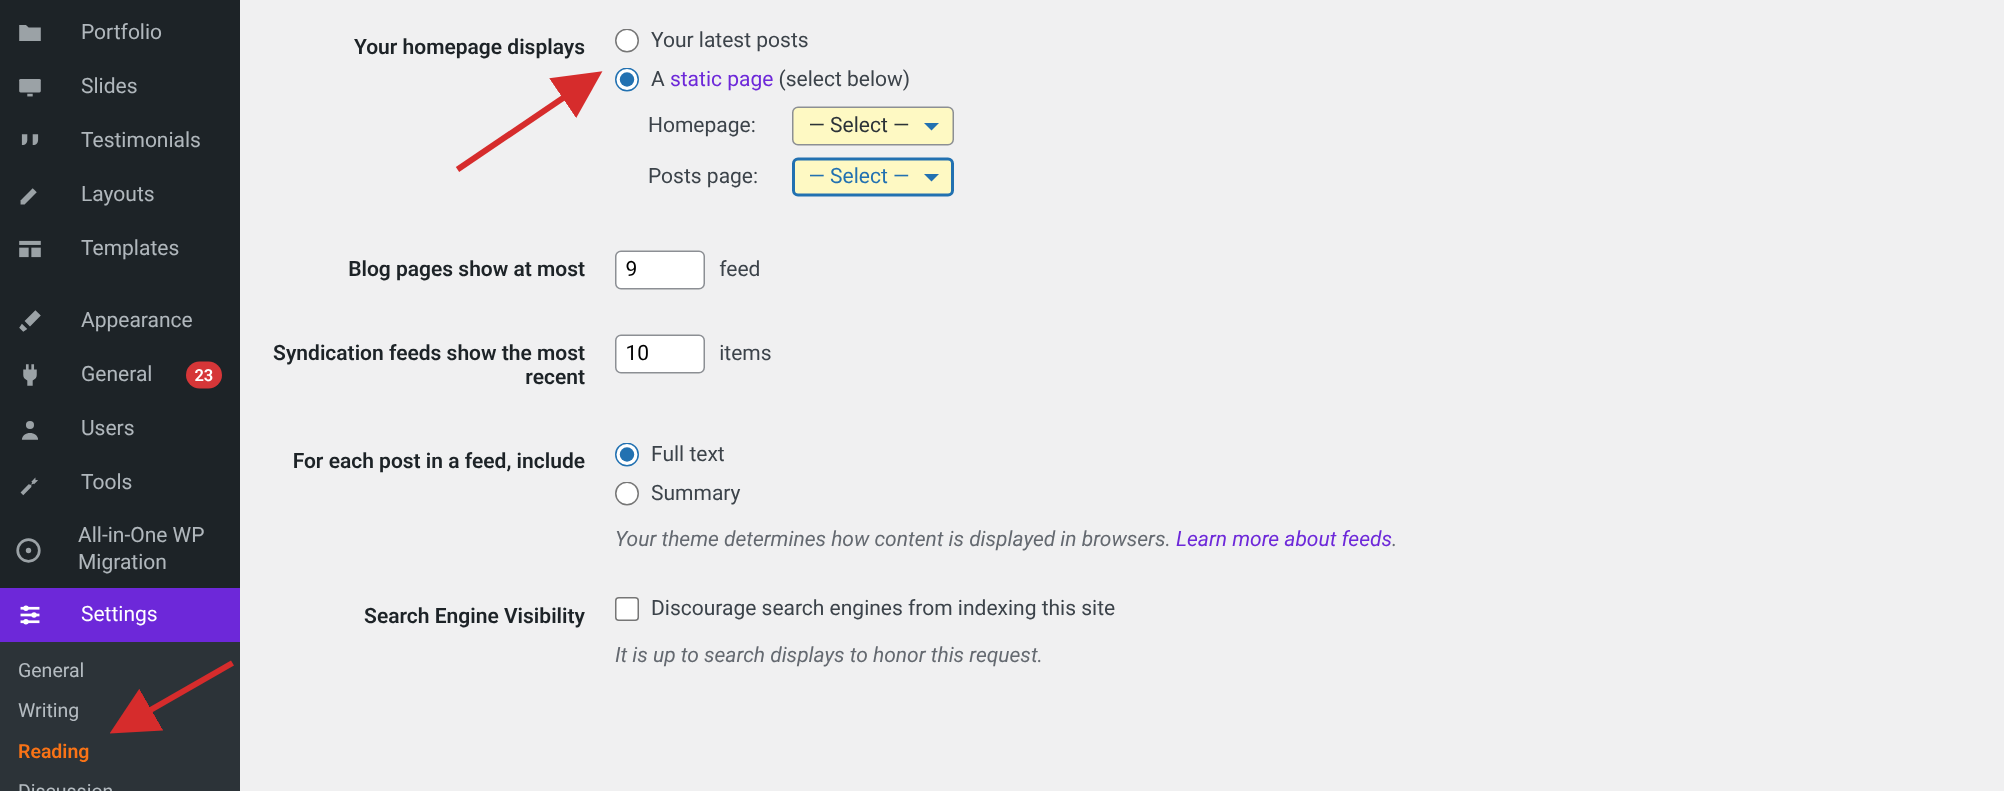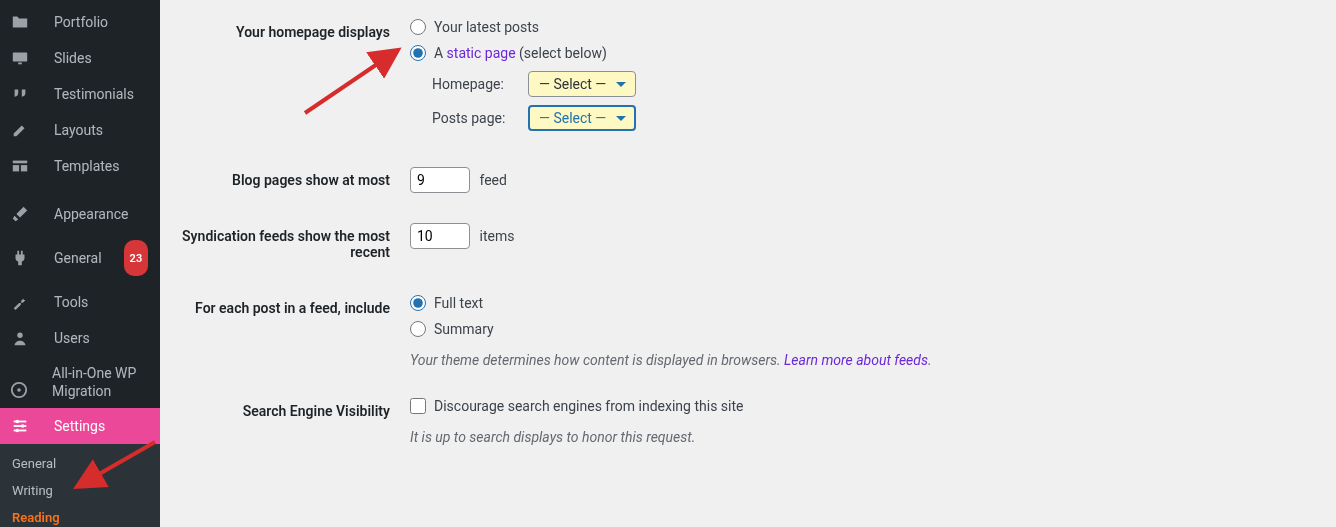--- a/index.html
+++ b/index.html
@@ -35,21 +35,21 @@
   }
   .sidebar-item .icon {
     width: 20px; height: 20px;
     display: inline-flex;
     align-items: center; justify-content: center;
     margin-right: 8px;
     color: rgba(240,246,252,0.6);
   }
   .sidebar-item svg { width: 18px; height: 18px; fill: currentColor; }
   .sidebar-item.current {
-    background: #ec4899;
+    background: #6d28d9;
     color: #fff;
   }
   .sidebar-item.current .icon { color: #fff; }
   .sidebar-item.current::after {
     content: "";
     position: absolute;
     right: -8px;
     top: 50%;
     margin-top: -8px;
     border: 8px solid transparent;
@@ -72,21 +72,21 @@
   .badge {
     display: inline-flex;
     align-items: center;
     justify-content: center;
     background: #d63638;
     color: #fff;
     font-size: 11px;
     font-weight: 600;
     border-radius: 10px;
     min-width: 18px;
-    height: 36px;
+    height: 18px;
     padding: 0 6px;
     margin-left: 6px;
   }
   .sidebar-separator { height: 12px; }
 
   
   .content {
     position: absolute;
     left: 160px; top: 0;
     right: 8px; bottom: 0;
@@ -258,37 +258,37 @@
           <path d="M7 2v4H5v4c0 2 1 3 3 4v4h4v-4c2-1 3-2 3-4V6h-2V2h-2v4H9V2H7z"></path>
         </svg>
     </span>
     <span>General</span>
     <span class="badge">23</span>
   </div>
 
   <div class="sidebar-item">
     <span class="icon">
       <svg viewBox="0 0 20 20">
-          <path d="M14 6a4 4 0 0 1-5 5l-6 6 2 2 6-6a4 4 0 0 1 5-5l-3 3-2-2 3-3z"></path>
-        </svg>
-    </span>
-    <span>Tools</span>
-  </div>
-
-  <div class="sidebar-item">
-    <span class="icon">
-      <svg viewBox="0 0 20 20">
           <circle cx="10" cy="7" r="3"></circle>
           <path d="M4 18c0-3 3-5 6-5s6 2 6 5H4z"></path>
         </svg>
     </span>
     <span>Users</span>
   </div>
 
-  <div class="sidebar-item" style="align-items:flex-end;">
+  <div class="sidebar-item">
+    <span class="icon">
+      <svg viewBox="0 0 20 20">
+          <path d="M14 6a4 4 0 0 1-5 5l-6 6 2 2 6-6a4 4 0 0 1 5-5l-3 3-2-2 3-3z"></path>
+        </svg>
+    </span>
+    <span>Tools</span>
+  </div>
+
+  <div class="sidebar-item" style="align-items:center;">
     <span class="icon" style="margin-top:2px;">
       <svg viewBox="0 0 20 20">
           <circle cx="10" cy="10" r="8" fill="none" stroke="currentColor" stroke-width="2"></circle>
           <circle cx="10" cy="10" r="2"></circle>
         </svg>
     </span>
     <span style="line-height:1.3;">All-in-One WP Migration</span>
   </div>
 
   <div class="sidebar-item current">

